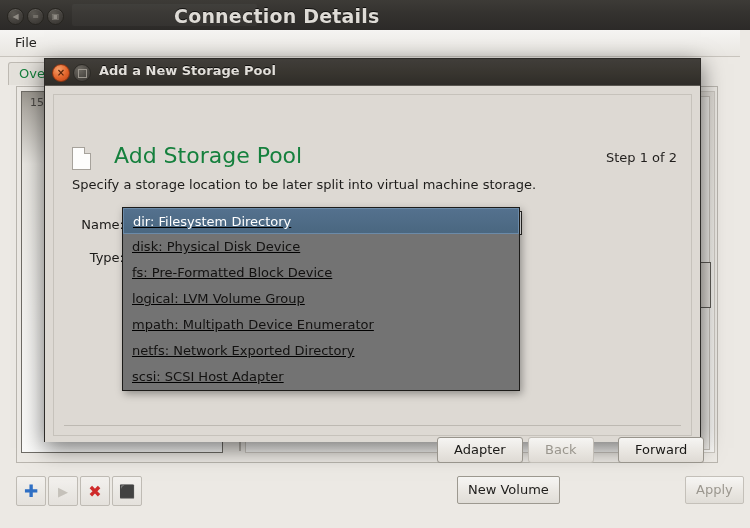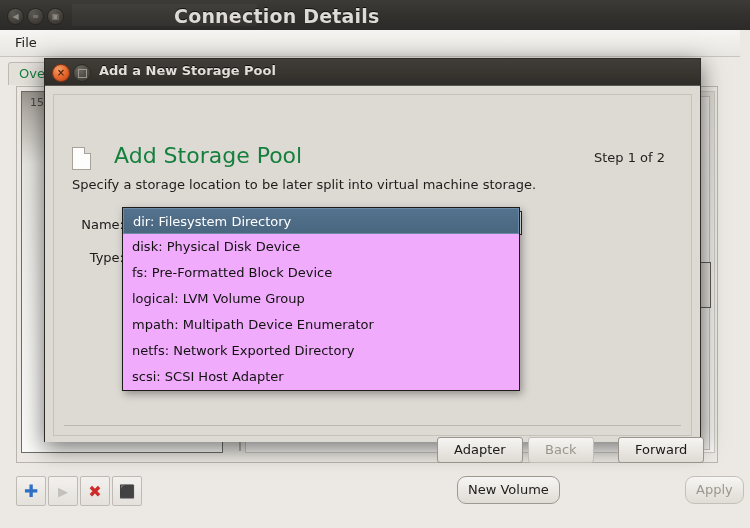--- a/index.html
+++ b/index.html
@@ -171,21 +171,21 @@
   .act-btn {
     position: absolute;
     top: 6px;
     height: 28px;
     padding: 0 10px;
     font-size: 13px;
     line-height: 26px;
     color: #1d1c1a;
     background: linear-gradient(to bottom, #f7f6f4 0%, #eae7e2 55%, #e0ddd7 100%);
     border: 1px solid #9d9990;
-    border-radius: 9px;
+    border-radius: 2px;
     box-sizing: border-box;
     white-space: nowrap;
   }
   .act-btn.disabled { color: #9b978f; border-color: #c4c0b9; }
 
   
   .dialog {
     position: absolute;
     left: 44px; top: 58px;
     width: 655px; height: 382px;
@@ -268,21 +268,21 @@
 
   .pool-heading {
     position: absolute;
     left: 40px; top: 48px;
     font-size: 22px;
     color: #15803d;
     margin-left: 20px;
   }
   .pool-step {
     position: absolute;
-    right: 26px; top: 55px;
+    right: 14px; top: 55px;
     font-size: 13px;
     color: #211f1d;
   }
   .pool-sub {
     position: absolute;
     left: 18px; top: 82px;
     font-size: 13px;
     color: #1d1c1a;
   }
 
@@ -347,24 +347,25 @@
     box-sizing: border-box;
     white-space: nowrap;
   }
   .dlg-btn.disabled { color: #9a968e; border-color: #c2beb7; }
 
   
   .combo-popup {
     position: absolute;
     left: 122px; top: 207px;
     width: 396px;
-    background: #f0abfc;
+    background: #737373;
     border: 1px solid #1c1b19;
     box-shadow: 2px 3px 8px rgba(0,0,0,0.35);
     z-index: 50;
+    text-decoration: underline;
   }
   .combo-item {
     height: 26px;
     line-height: 26px;
     font-size: 13px;
     color: #131211;
     padding: 0 6px 0 9px;
     box-sizing: border-box;
     white-space: nowrap;
   }

